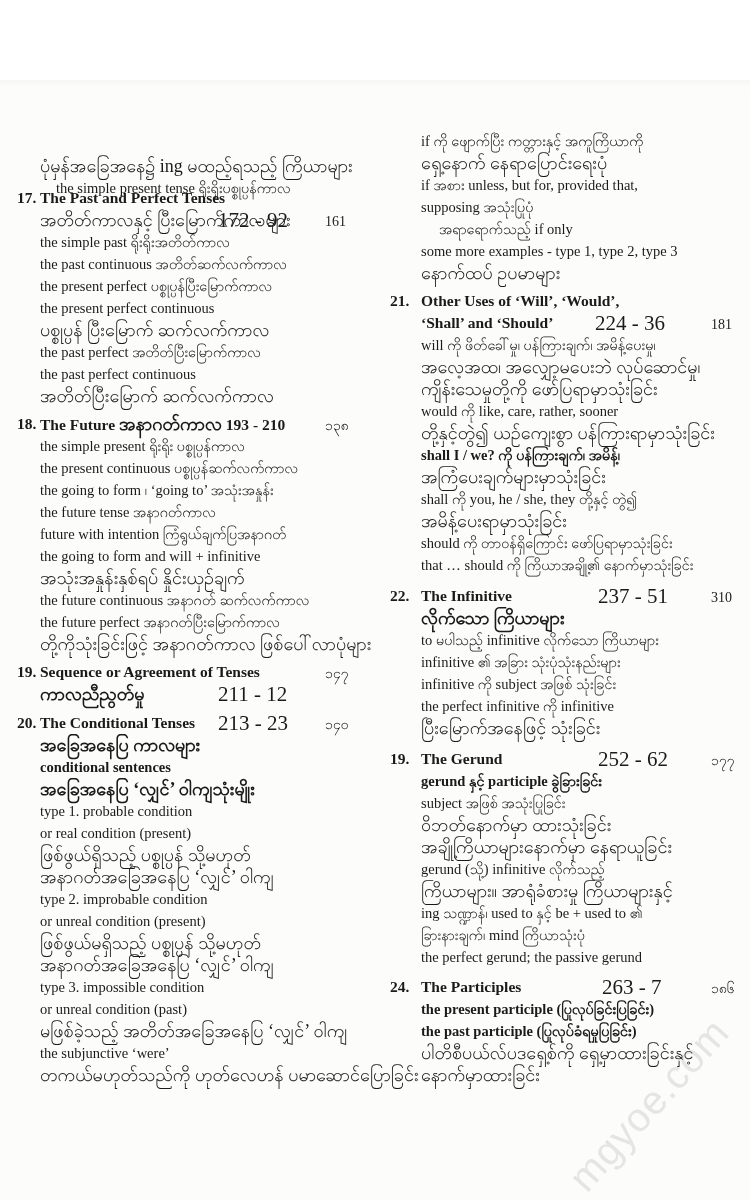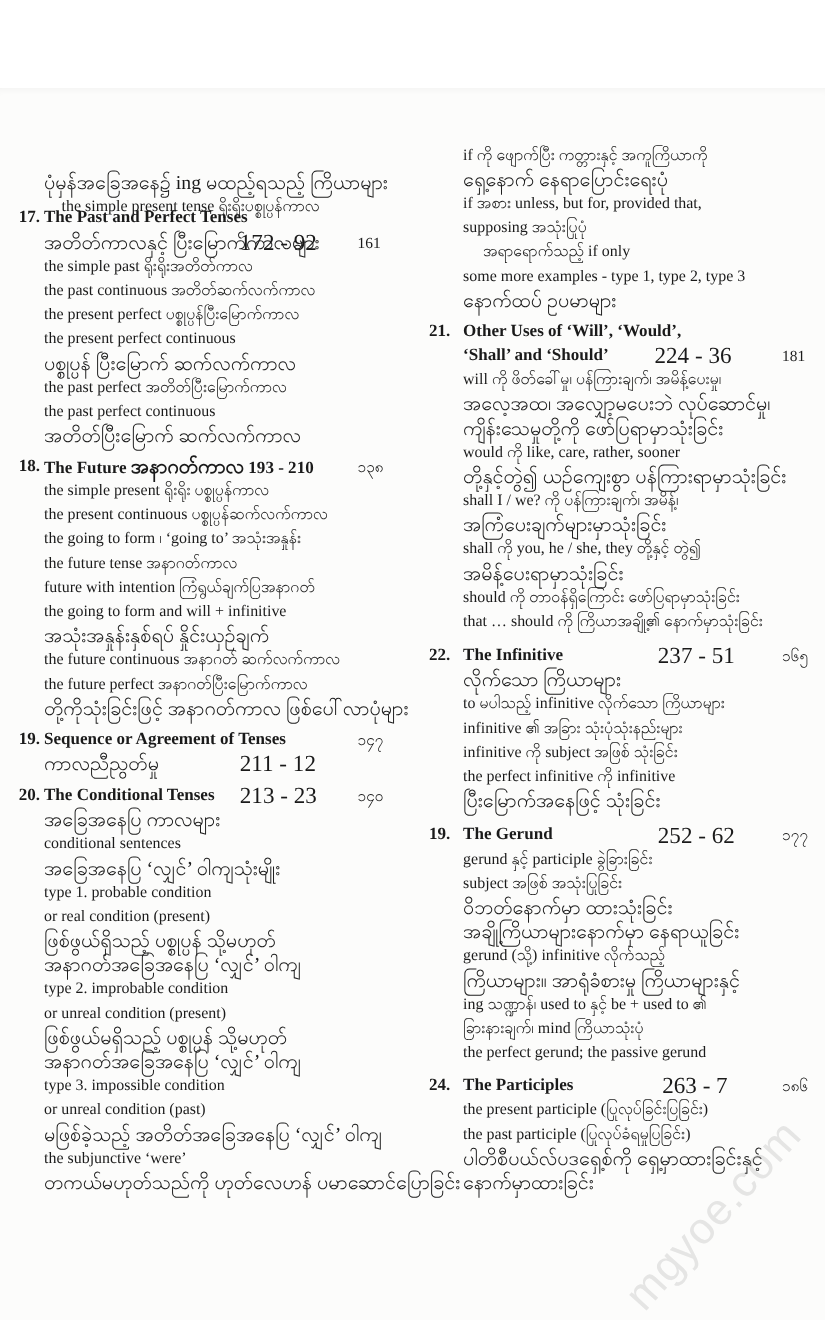--- a/index.html
+++ b/index.html
@@ -14,21 +14,21 @@
     background: #fcfcfb;
     box-shadow: inset 0 6px 8px -6px rgba(0,0,0,0.06);
   }
   .col { position: absolute; top: 0; }
   .col-left { left: 0; width: 380px; }
   .col-right { left: 380px; width: 370px; }
   .line {
     position: absolute; white-space: nowrap;
     font-size: 14.5px; line-height: 22px; height: 22px;
   }
-  .b { font-weight: normal; }
+  .b { font-weight: bold; }
   .h { font-size: 15.5px; font-weight: bold; }
   .num { position: absolute; font-weight: bold; font-size: 15.5px; text-align: center; }
   .range { position: absolute; font-weight: normal; font-size: 21px; }
   .mmpg { position: absolute; font-size: 14px; }
   .mm { font-size: 18px; }
   .watermark {
     position: absolute; left: 560px; top: 1090px;
     font-family: "Liberation Sans", sans-serif; font-size: 40px;
     color: rgba(170,170,170,0.28); transform: rotate(-48deg);
     transform-origin: left top; letter-spacing: 1px;
@@ -136,21 +136,21 @@
       <div class="line" style="left:41px;top:408px">shall ကို you, he / she, they တို့နှင့် တွဲ၍</div>
       <div class="line mm" style="left:41px;top:430px">အမိန့်ပေးရာမှာသုံးခြင်း</div>
       <div class="line" style="left:41px;top:452px">should ကို တာဝန်ရှိကြောင်း ဖော်ပြရာမှာသုံးခြင်း</div>
       <div class="line" style="left:41px;top:474px">that … should ကို ကြိယာအချို့၏ နောက်မှာသုံးခြင်း</div>
     </div>
 
     <div>
       <div class="num" style="left:10px;top:505px;line-height:22px">22.</div>
       <div class="line h" style="left:41px;top:505px">The Infinitive</div>
       <div class="range" style="left:218px;top:505px;line-height:22px">237 - 51</div>
-      <div class="mmpg" style="left:331px;top:507px;line-height:22px">၁၆၅</div>
+      <div class="mmpg" style="left:331px;top:507px;line-height:22px">310</div>
       <div class="line mm b" style="left:41px;top:527px">လိုက်သော ကြိယာများ</div>
       <div class="line" style="left:41px;top:549px">to မပါသည့် infinitive လိုက်သော ကြိယာများ</div>
       <div class="line" style="left:41px;top:571px">infinitive ၏ အခြား သုံးပုံသုံးနည်းများ</div>
       <div class="line" style="left:41px;top:593px">infinitive ကို subject အဖြစ် သုံးခြင်း</div>
       <div class="line" style="left:41px;top:615px">the perfect infinitive ကို infinitive</div>
       <div class="line mm" style="left:41px;top:637px">ပြီးမြောက်အနေဖြင့် သုံးခြင်း</div>
     </div>
 
     <div>
       <div class="num" style="left:10px;top:668px;line-height:22px">19.</div>

